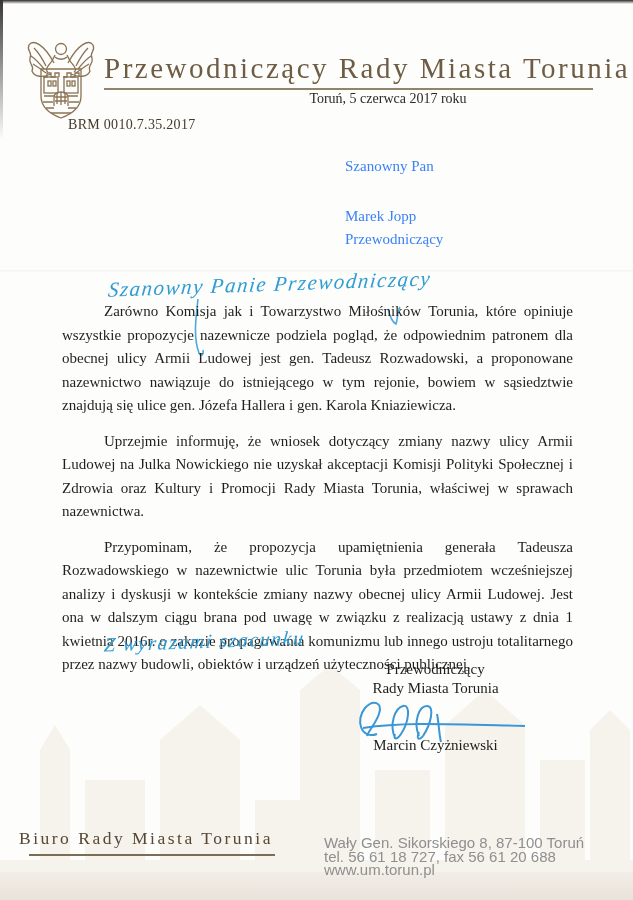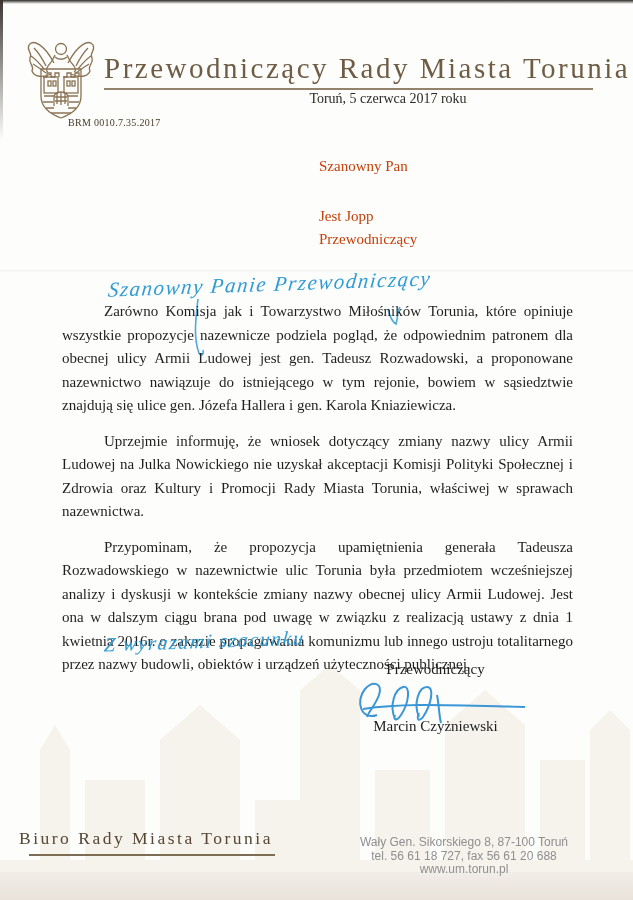--- a/index.html
+++ b/index.html
@@ -21,24 +21,24 @@
 
   
   .crest{position:absolute;left:24px;top:36px;width:74px;height:84px;}
   .title{
     position:absolute;left:104px;top:52px;width:492px;
     font-size:29px;letter-spacing:2.5px;color:#6e5c45;white-space:nowrap;
   }
   .title-rule{position:absolute;left:104px;top:88px;width:489px;height:2px;background:#93836c;}
   .date{position:absolute;left:288px;top:91px;width:200px;text-align:center;
     font-size:14px;color:#2d2a25;}
-  .ref{position:absolute;left:68px;top:117px;font-size:10px;color:#473a28;letter-spacing:.3px;}
+  .ref{position:absolute;left:68px;top:117px;font-size:14px;color:#473a28;letter-spacing:.3px;}
 
   
-  .recipient{position:absolute;left:319px;top:155px;font-size:15px;color:#c2410c;}
+  .recipient{position:absolute;left:345px;top:155px;font-size:15px;color:#3b82f6;}
   .recipient .salutation{margin:0 0 27px 0;}
   .recipient div{line-height:23px;}
 
   
   .hand{
     font-style:italic;color:#2f9cd3;white-space:nowrap;
     font-family:"Liberation Serif", serif;
   }
   .greeting{position:absolute;left:108px;top:272px;font-size:21px;letter-spacing:1.5px;
     transform:rotate(-2deg) skewX(-8deg);}
@@ -53,22 +53,22 @@
 
   
   .sig-block{position:absolute;left:338px;top:660px;width:195px;text-align:center;
     font-size:15px;color:#1e1e1e;line-height:19px;}
   .sig-scribble{display:block;margin:-4px auto -14px auto;width:185px;height:56px;}
 
   
   .footer-office{position:absolute;left:19px;top:828px;font-size:17.5px;
     letter-spacing:2.5px;color:#564736;white-space:nowrap;}
   .footer-rule{position:absolute;left:29px;top:854px;width:246px;height:1.5px;background:#7d6d55;}
-  .footer-contact{position:absolute;right:29px;top:836px;width:280px;text-align:center;
-    font-family:"Liberation Sans", sans-serif;font-size:12px;line-height:13.5px;color:#8f8f8f;}
+  .footer-contact{position:absolute;right:29px;top:836px;width:280px;text-align:left;
+    font-family:"Liberation Sans", sans-serif;font-size:15px;line-height:13.5px;color:#8f8f8f;}
 </style>
 </head>
 <body>
 
 <div class="page">
 
   <div class="edge-top"></div>
   <div class="edge-left"></div>
   <div class="crease"></div>
 
@@ -117,40 +117,41 @@
     <path d="M20,60 H30 M44,60 H54 M19,66 H29 M45,66 H55 M22,72 H30 M44,72 H52 M27,77 H47"></path>
   </svg>
 
   <div class="title">Przewodniczący Rady Miasta Torunia</div>
   <div class="title-rule"></div>
   <div class="date">Toruń, 5 czerwca 2017 roku</div>
   <div class="ref">BRM 0010.7.35.2017</div>
 
   <div class="recipient">
     <div class="salutation">Szanowny Pan</div>
-    <div>Jest Jopp</div>
+    <div>Marek Jopp</div>
     <div>Przewodniczący</div>
   </div>
 
   <div class="hand greeting">Szanowny Panie Przewodniczący</div>
   <svg class="pen-strokes" viewBox="0 0 260 70" fill="none" stroke="#2f9cd3" stroke-width="1.6" opacity=".85">
     <path d="M18,4 C16,22 13,42 19,58 C21,62 24,60 23,55"></path>
     <path d="M208,14 C210,22 212,27 216,29 C218,23 217,17 220,12"></path>
   </svg>
 
   <div class="body-text">
     <p>Zarówno Komisja jak i Towarzystwo Miłośników Torunia, które opiniuje wszystkie propozycje nazewnicze podziela pogląd, że odpowiednim patronem dla obecnej ulicy Armii Ludowej jest gen. Tadeusz Rozwadowski, a proponowane nazewnictwo nawiązuje do istniejącego w tym rejonie, bowiem w sąsiedztwie znajdują się ulice gen. Józefa Hallera i gen. Karola Kniaziewicza.</p>
     <p>Uprzejmie informuję, że wniosek dotyczący zmiany nazwy ulicy Armii Ludowej na Julka Nowickiego nie uzyskał akceptacji Komisji Polityki Społecznej i Zdrowia oraz Kultury i Promocji Rady Miasta Torunia, właściwej w sprawach nazewnictwa.</p>
     <p>Przypominam, że propozycja upamiętnienia generała Tadeusza Rozwadowskiego w nazewnictwie ulic Torunia była przedmiotem wcześniejszej analizy i dyskusji w kontekście zmiany nazwy obecnej ulicy Armii Ludowej. Jest ona w dalszym ciągu brana pod uwagę w związku z realizacją ustawy z dnia 1 kwietnia 2016r. o zakazie propagowania komunizmu lub innego ustroju totalitarnego przez nazwy budowli, obiektów i urządzeń użyteczności publicznej.</p>
   </div>
 
   <div class="hand closing">Z wyrazami szacunku</div>
 
   <div class="sig-block">
     <div>Przewodniczący</div>
+    <div>Rady Miasta Torunia</div>
     <svg class="sig-scribble" viewBox="0 0 185 56" fill="none" stroke="#3b96d6" stroke-width="2">
       <path d="M34,40 C18,46 12,26 22,14 C30,5 40,8 36,20 C33,29 26,36 24,42"></path>
       <path d="M52,44 C46,30 52,14 60,12 C68,10 66,28 58,40 C54,46 50,46 52,40"></path>
       <path d="M76,42 C70,28 76,12 84,12 C92,12 88,30 80,42 C76,47 73,45 76,38"></path>
       <path d="M94,20 C96,30 96,40 98,48"></path>
       <path d="M20,34 C60,28 100,30 182,32"></path>
     </svg>
     <div>Marcin Czyżniewski</div>
   </div>
 

